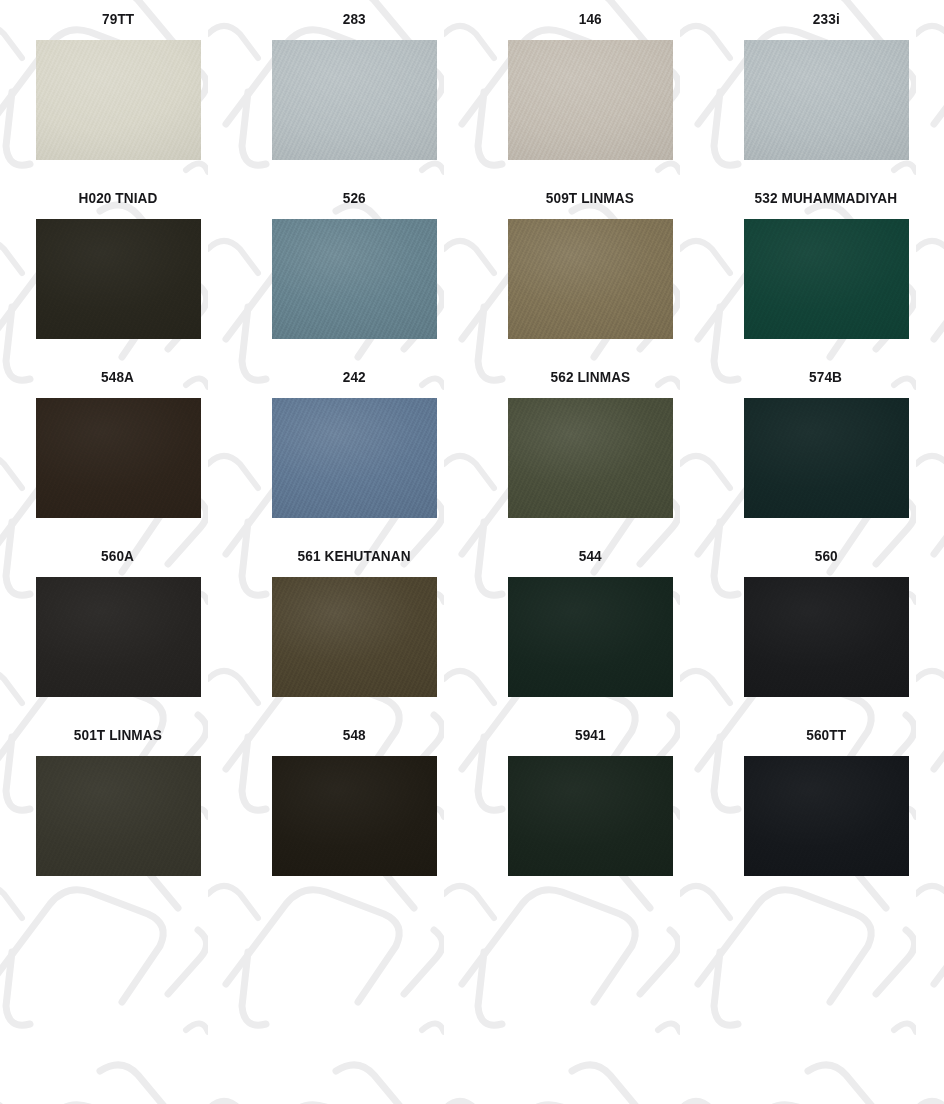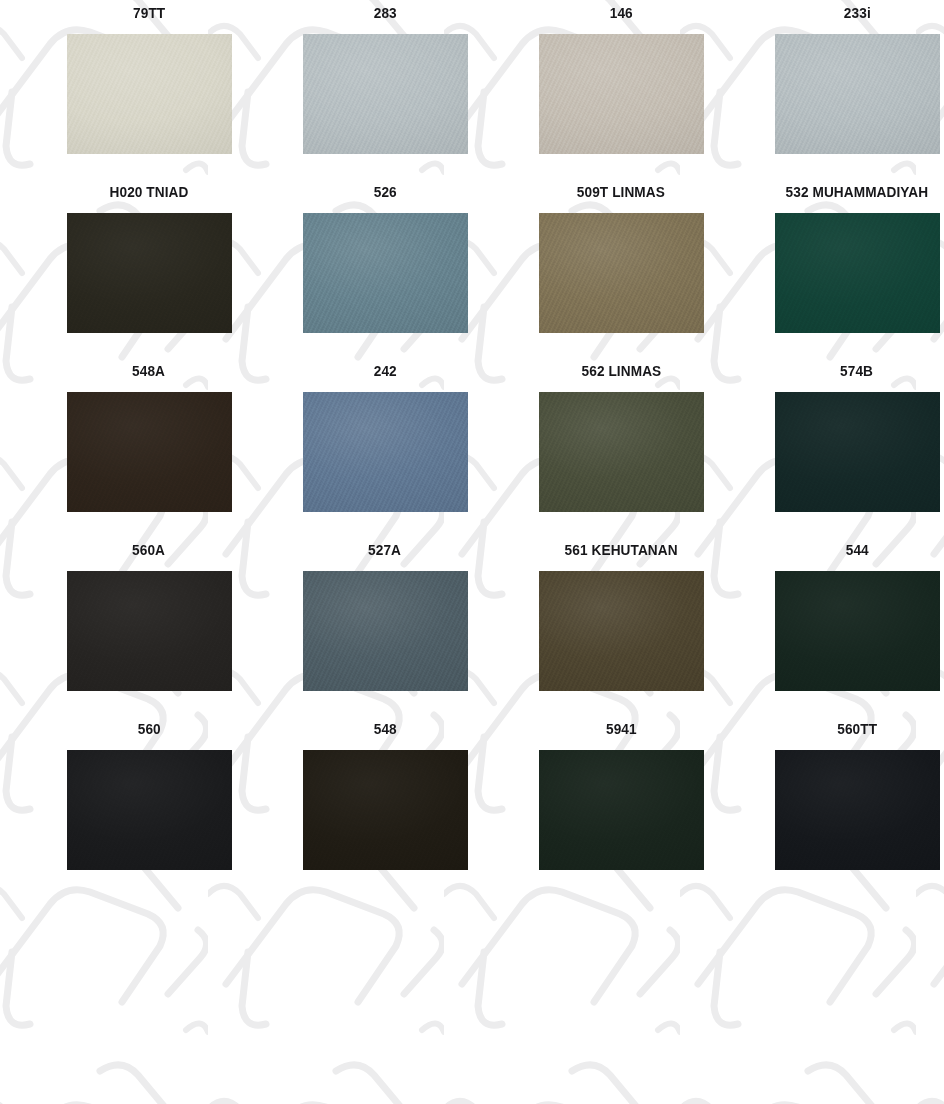--- a/index.html
+++ b/index.html
@@ -30,24 +30,23 @@
   }
   #watermark svg { display: block; width: 100%; height: 100%; }
 
   
   #swatch-grid {
     position: relative;
     z-index: 1;
     display: grid;
     grid-template-columns: repeat(4, 236px);
     grid-template-rows: repeat(6, 179px);
-    padding-top: 6px;
+    padding-top: 12px;
     padding-left: 0px;
     width: 760px;
-    margin-left: 31px;
   }
 
   .swatch-cell {
     display: flex;
     flex-direction: column;
     align-items: center;
   }
 
   .swatch-label {
     font-family: "Liberation Sans", sans-serif;
@@ -196,36 +195,36 @@
       </div>
       <div class="swatch-cell">
         <div class="swatch-label">574B</div>
         <div class="swatch-chip verydark" style="background-color: rgb(17, 37, 36);"></div>
       </div>
       <div class="swatch-cell">
         <div class="swatch-label">560A</div>
         <div class="swatch-chip verydark" style="background-color: rgb(35, 33, 31);"></div>
       </div>
       <div class="swatch-cell">
-        <div class="swatch-label">527A</div>
-        <div class="swatch-chip dark" style="background-color: rgb(75, 91, 99);"></div>
-      </div>
-      <div class="swatch-cell">
         <div class="swatch-label">561 KEHUTANAN</div>
         <div class="swatch-chip dark" style="background-color: rgb(74, 65, 44);"></div>
       </div>
       <div class="swatch-cell">
         <div class="swatch-label">544</div>
         <div class="swatch-chip verydark" style="background-color: rgb(19, 35, 28);"></div>
       </div>
       <div class="swatch-cell">
         <div class="swatch-label">560</div>
         <div class="swatch-chip verydark" style="background-color: rgb(23, 24, 26);"></div>
       </div>
       <div class="swatch-cell">
+        <div class="swatch-label">501T LINMAS</div>
+        <div class="swatch-chip verydark" style="background-color: rgb(53, 52, 42);"></div>
+      </div>
+      <div class="swatch-cell">
         <div class="swatch-label">548</div>
         <div class="swatch-chip verydark" style="background-color: rgb(29, 25, 17);"></div>
       </div>
       <div class="swatch-cell">
         <div class="swatch-label">5941</div>
         <div class="swatch-chip verydark" style="background-color: rgb(22, 34, 26);"></div>
       </div>
       <div class="swatch-cell">
         <div class="swatch-label">560TT</div>
         <div class="swatch-chip verydark" style="background-color: rgb(18, 21, 25);"></div>

